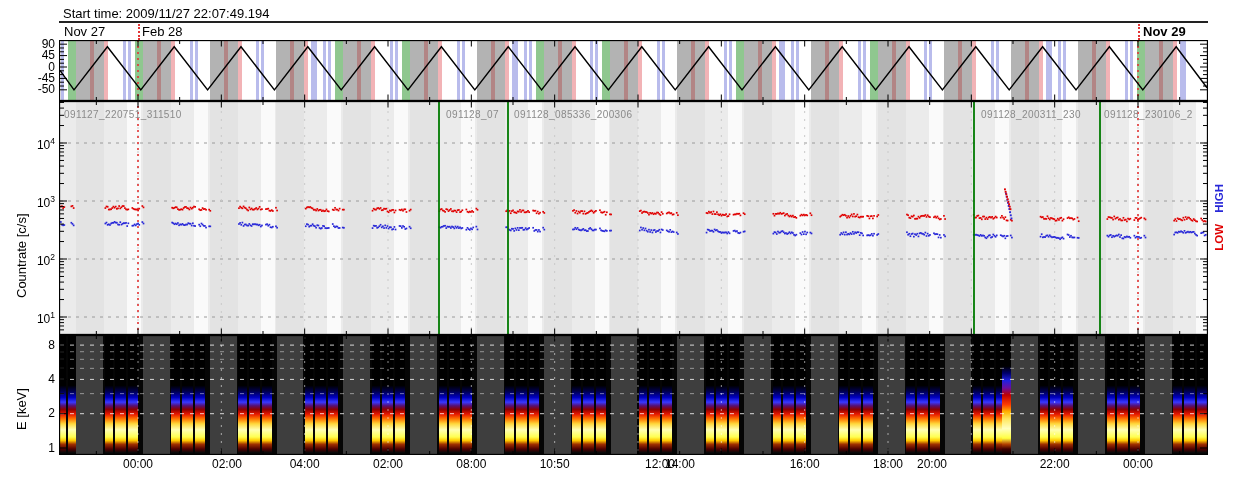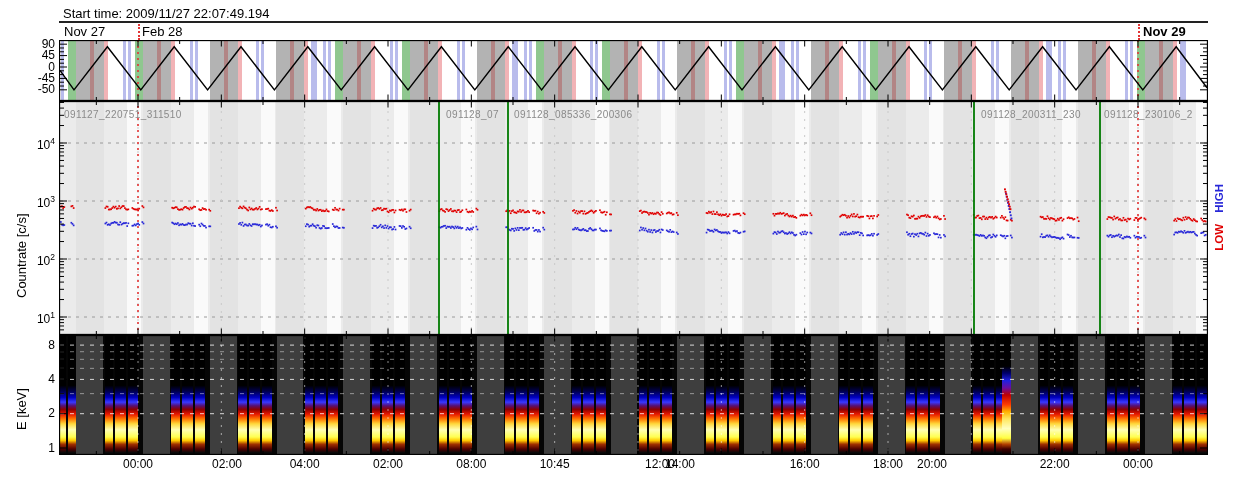--- a/index.html
+++ b/index.html
@@ -1675,21 +1675,21 @@
       <div class="ytick" style="left:21px;top:309px">10<sup>1</sup></div>
       <div class="ytick" style="left:21px;top:338.6px">8</div>
       <div class="ytick" style="left:21px;top:372.9px">4</div>
       <div class="ytick" style="left:21px;top:407.2px">2</div>
       <div class="ytick" style="left:21px;top:441.5px">1</div>
       <div class="xtick" style="left:115px">00:00</div>
       <div class="xtick" style="left:204px">02:00</div>
       <div class="xtick" style="left:281.668px">04:00</div>
       <div class="xtick" style="left:365.002px">02:00</div>
       <div class="xtick" style="left:448.336px">08:00</div>
-      <div class="xtick" style="left:531.6700000000001px">10:45</div>
+      <div class="xtick" style="left:531.6700000000001px">10:50</div>
       <div class="xtick" style="left:637px">12:00</div>
       <div class="xtick" style="left:657px">14:00</div>
       <div class="xtick" style="left:781.672px">16:00</div>
       <div class="xtick" style="left:865.0060000000001px">18:00</div>
       <div class="xtick" style="left:909px">20:00</div>
       <div class="xtick" style="left:1031.674px">22:00</div>
       <div class="xtick" style="left:1115.008px">00:00</div>
     </div>
 
 </div>

